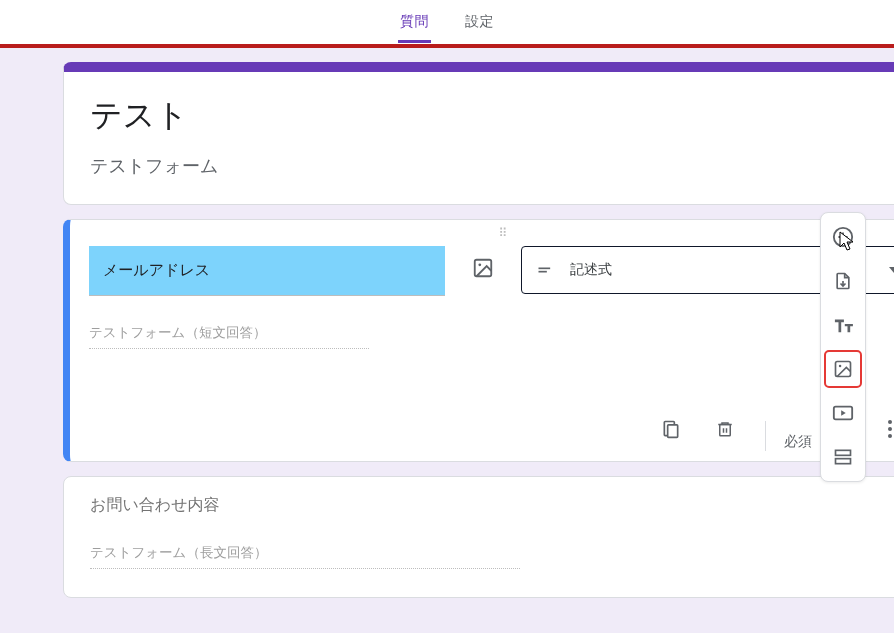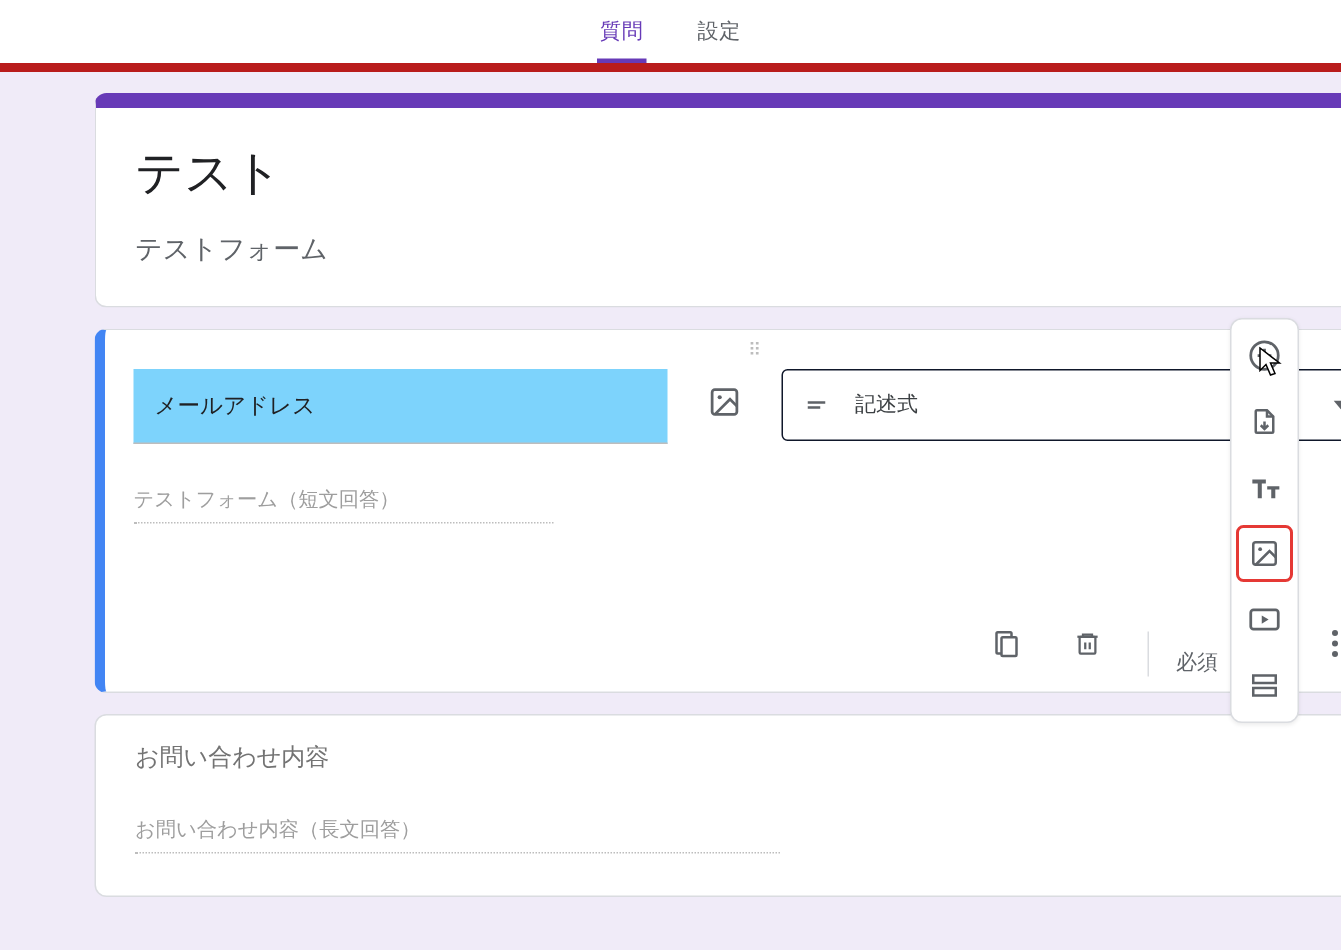--- a/index.html
+++ b/index.html
@@ -11,21 +11,21 @@
     overflow: hidden;
     position: relative;
   }
   .tabs {
     background: #fff;
     display: flex;
     justify-content: center;
     align-items: center;
     gap: 32px;
     height: 48px;
-    border-bottom: 6px solid #b91c1c;
+    border-bottom: 4px solid #b91c1c;
     position: relative;
     z-index: 2;
   }
   .tab {
     font-size: 14px;
     color: #5f6368;
     padding: 12px 2px;
     cursor: pointer;
     display: flex;
     align-items: center;
@@ -227,21 +227,21 @@
               <circle cx="3" cy="3" r="2"></circle>
               <circle cx="3" cy="10" r="2"></circle>
               <circle cx="3" cy="17" r="2"></circle>
             </svg>
         </div>
       </div>
     </div>
 
     <div class="card question-card">
       <div class="q-title-static">お問い合わせ内容</div>
-      <div class="answer-hint wide">お問い合わせ内容（長文回答）</div>
+      <div class="answer-hint wide">テストフォーム（長文回答）</div>
     </div>
 
   </div>
 </div>
 
 <div class="side-toolbar">
   <div class="side-btn">
     <svg width="22" height="22" viewBox="0 0 24 24" fill="none" stroke="#5f6368" stroke-width="2">
         <circle cx="12" cy="12" r="10"></circle>
         <path d="M12 7v10M7 12h10"></path>

